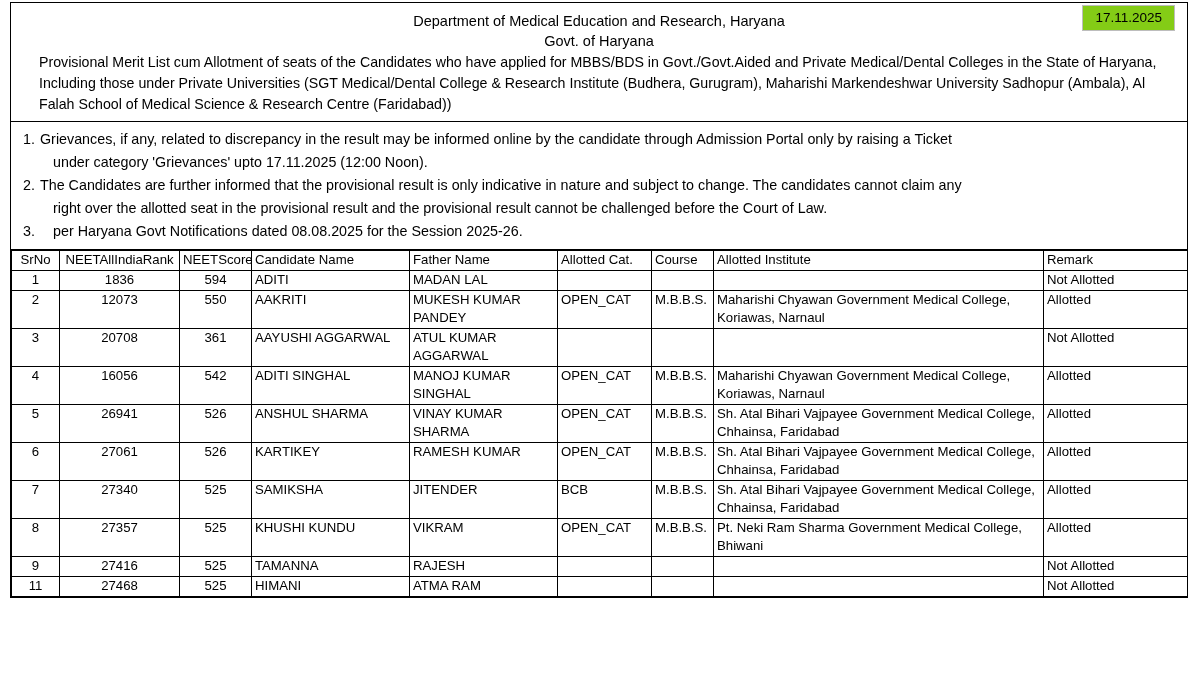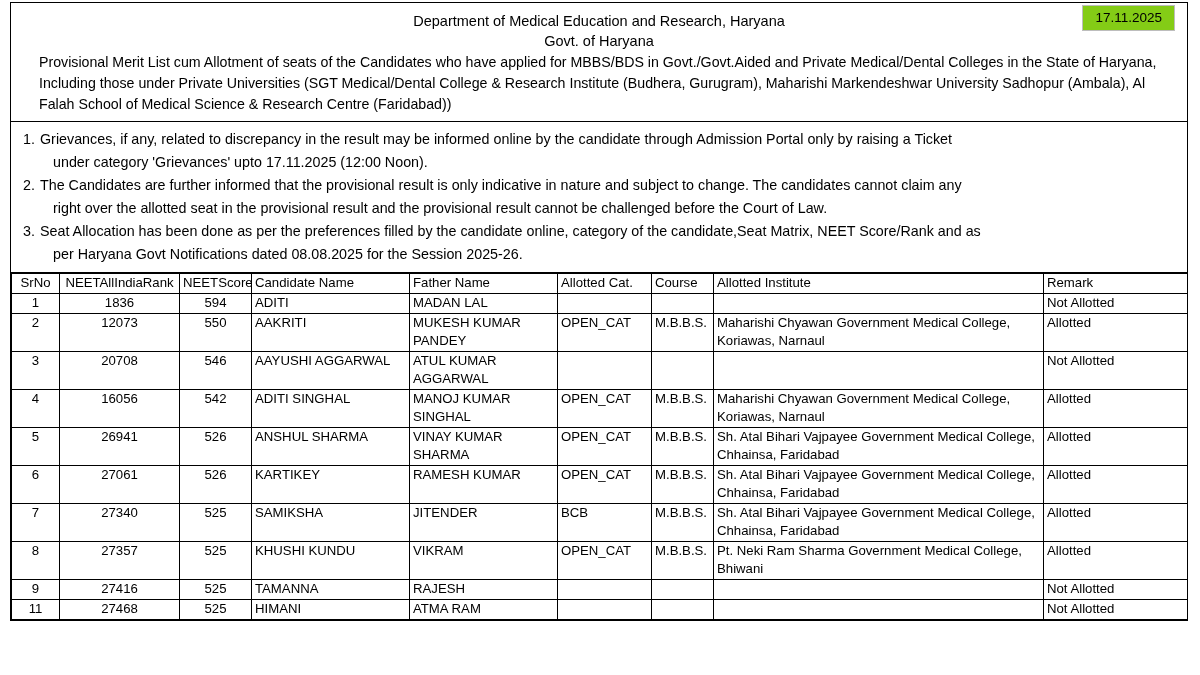--- a/index.html
+++ b/index.html
@@ -158,21 +158,20 @@
       <div class="note">
         <span class="note-num">2.</span>
         <span class="note-text">
           <span>The Candidates are further informed that the provisional result is only indicative in nature and subject to change. The candidates cannot claim any</span>
           <span class="cont">right over the allotted seat in the provisional result and the provisional result cannot be challenged before the Court of Law.</span>
         </span>
       </div>
       <div class="note">
         <span class="note-num">3.</span>
         <span class="note-text">
-          <span>Seat Allocation has been done as per the preferences filled by the candidate online, category of the candidate,Seat Matrix, NEET Score/Rank and as</span>
           <span class="cont">per Haryana Govt Notifications dated 08.08.2025 for the Session 2025-26.</span>
         </span>
       </div>
     </div>
 
     <table class="merit">
       <colgroup>
         <col class="c-srno">
           <col class="c-rank">
           <col class="c-score">
@@ -215,21 +214,21 @@
             <td>AAKRITI</td>
             <td>MUKESH KUMAR PANDEY</td>
             <td>OPEN_CAT</td>
             <td>M.B.B.S.</td>
             <td>Maharishi Chyawan Government Medical College, Koriawas, Narnaul</td>
             <td>Allotted</td>
           </tr>
           <tr class="r2">
             <td class="c">3</td>
             <td class="c">20708</td>
-            <td class="c">546</td>
+            <td class="c">361</td>
             <td>AAYUSHI AGGARWAL</td>
             <td>ATUL KUMAR AGGARWAL</td>
             <td></td>
             <td></td>
             <td></td>
             <td>Not Allotted</td>
           </tr>
           <tr class="r2">
             <td class="c">4</td>
             <td class="c">16056</td>

